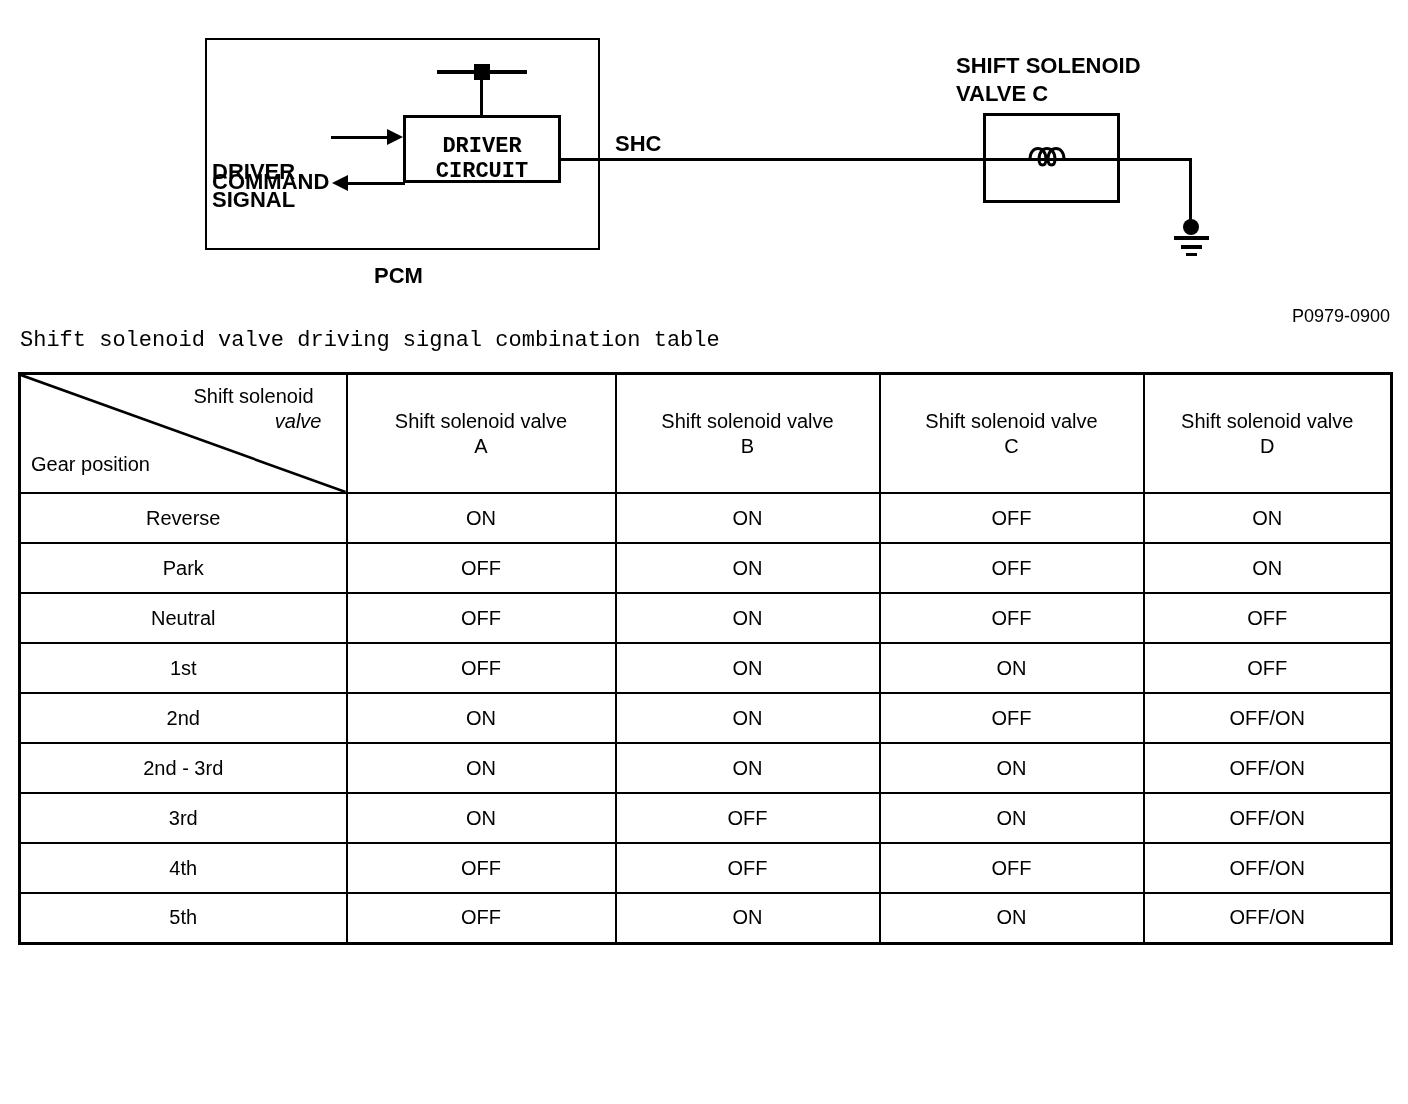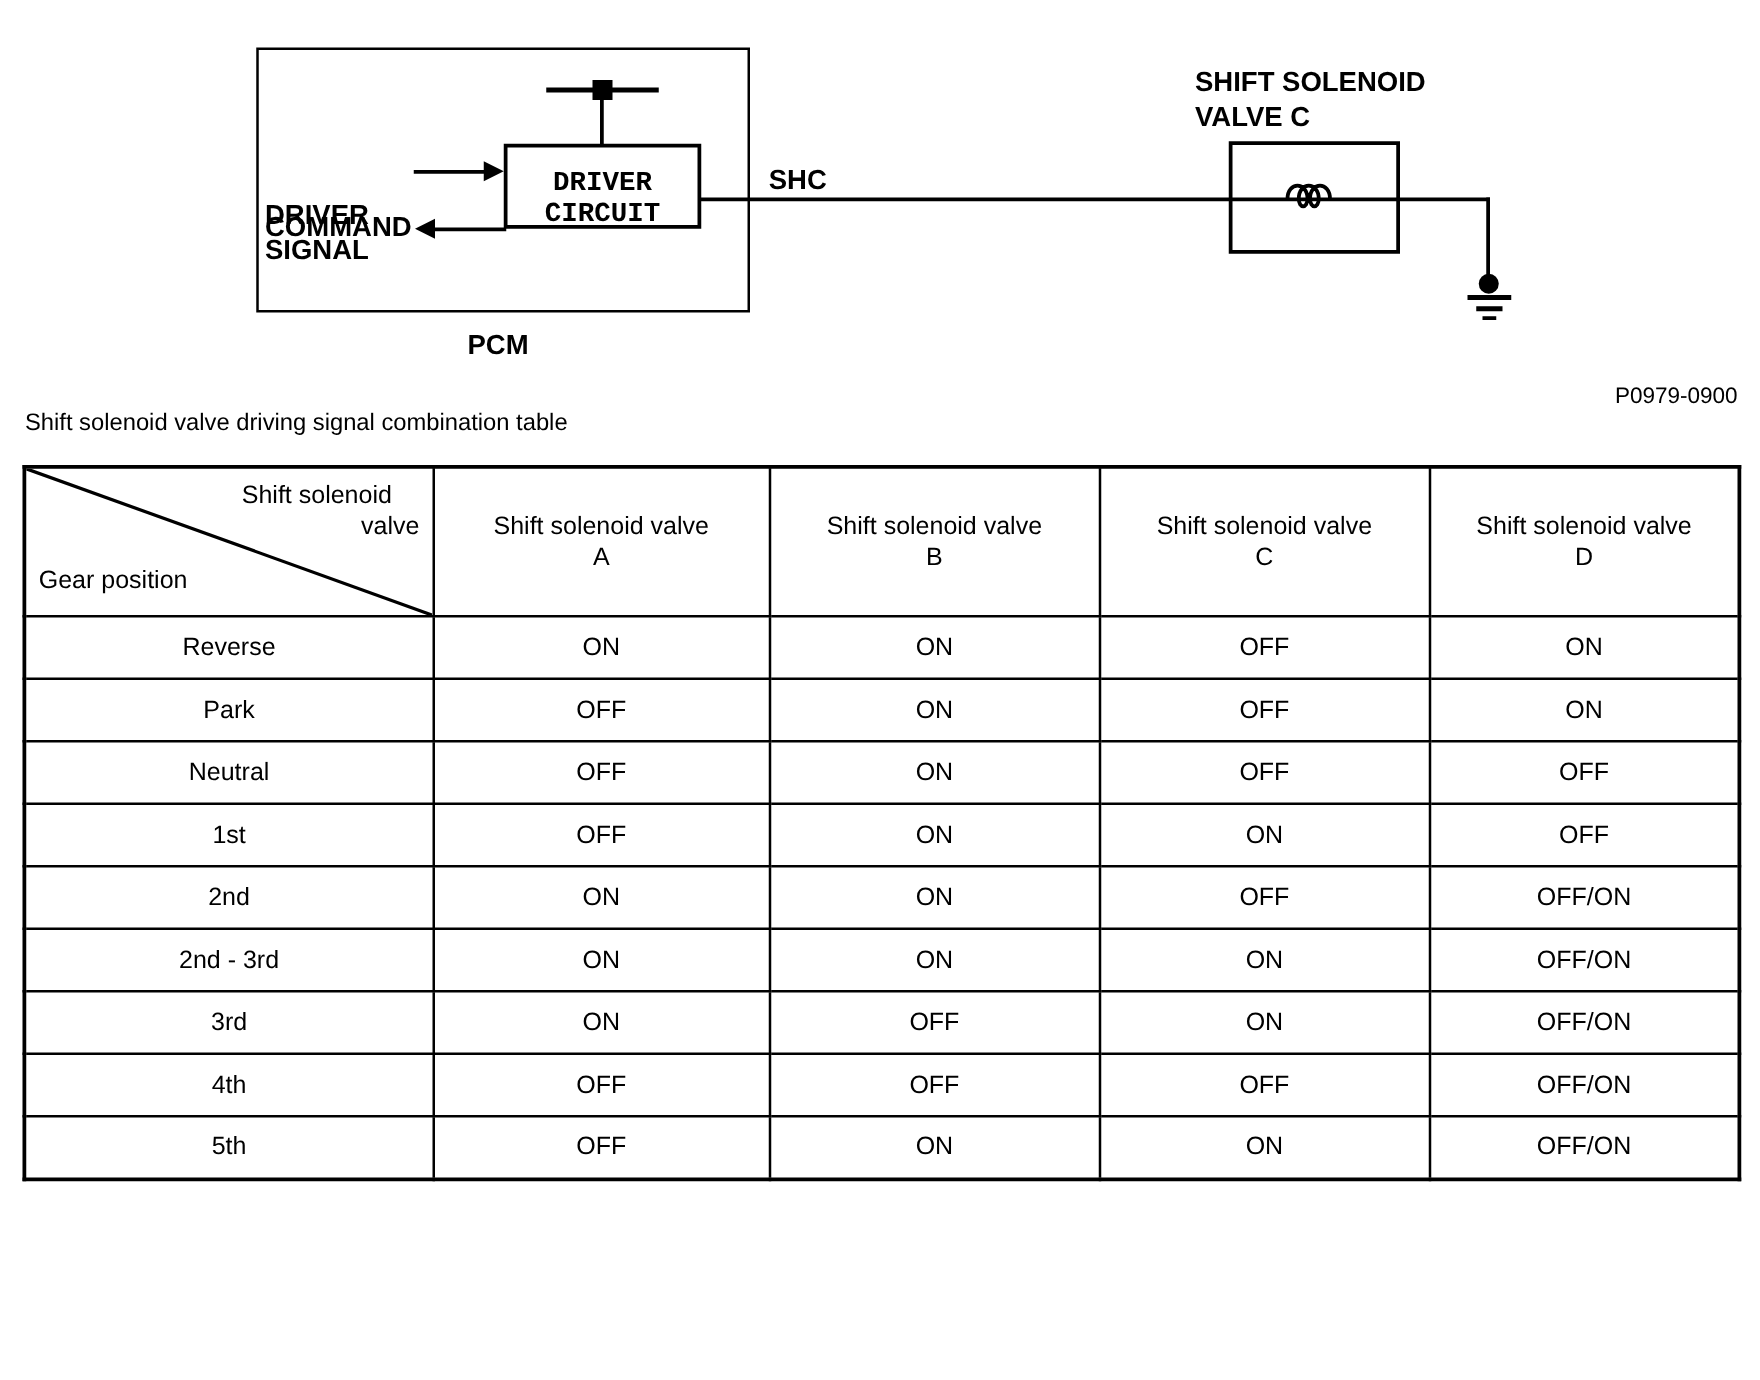--- a/index.html
+++ b/index.html
@@ -8,40 +8,40 @@
     font-family:"Liberation Sans",sans-serif;color:#000;overflow:hidden;
   }
   .abs{position:absolute;}
   .line{position:absolute;background:#000;}
   .dlabel{position:absolute;font-weight:bold;font-size:22px;line-height:28px;white-space:nowrap;}
   .box{position:absolute;border:3px solid #000;box-sizing:border-box;background:transparent;}
   .pcm{border-width:2px;}
   .tri-right{position:absolute;width:0;height:0;border-top:8px solid transparent;border-bottom:8px solid transparent;border-left:16px solid #000;}
   .tri-left{position:absolute;width:0;height:0;border-top:8px solid transparent;border-bottom:8px solid transparent;border-right:16px solid #000;}
   .figref{position:absolute;left:1190px;top:306px;width:200px;text-align:right;font-size:18px;}
-  .caption{position:absolute;left:20px;top:328px;font-size:19px;}
+  .caption{position:absolute;left:20px;top:328px;font-size:22px;font-family:Liberation Mono, monospace;}
   .gnd-circle{position:absolute;width:16px;height:16px;border-radius:50%;background:#000;}
   .pwr-square{position:absolute;width:16px;height:16px;background:#000;}
 
   table.sig{
     position:absolute;left:18px;top:372px;width:1372px;
     border-collapse:collapse;table-layout:fixed;
     font-size:20px;
   }
   table.sig th,table.sig td{
     border:2px solid #000;text-align:center;vertical-align:middle;
     font-weight:normal;padding:0;
   }
   table.sig{border:3px solid #000;}
   table.sig tr.hdr{height:117px;}
   table.sig tr.data{height:50px;}
   .corner{position:relative;height:117px;}
   .corner svg{position:absolute;left:0;top:0;width:100%;height:100%;}
   .corner .c1{position:absolute;right:32px;top:10px;}
-  .corner .c2{position:absolute;right:10px;top:35px;}
+  .corner .c2{position:absolute;right:24px;top:35px;font-style:italic;}
   .corner .c3{position:absolute;left:10px;bottom:16px;margin-top:43px;}
   .hline{display:block;line-height:25px;}
 </style>
 </head>
 <body>
 
 <div class="canvas">
 
   <div class="abs" style="left:0;top:0;width:1408px;height:330px;">
 

